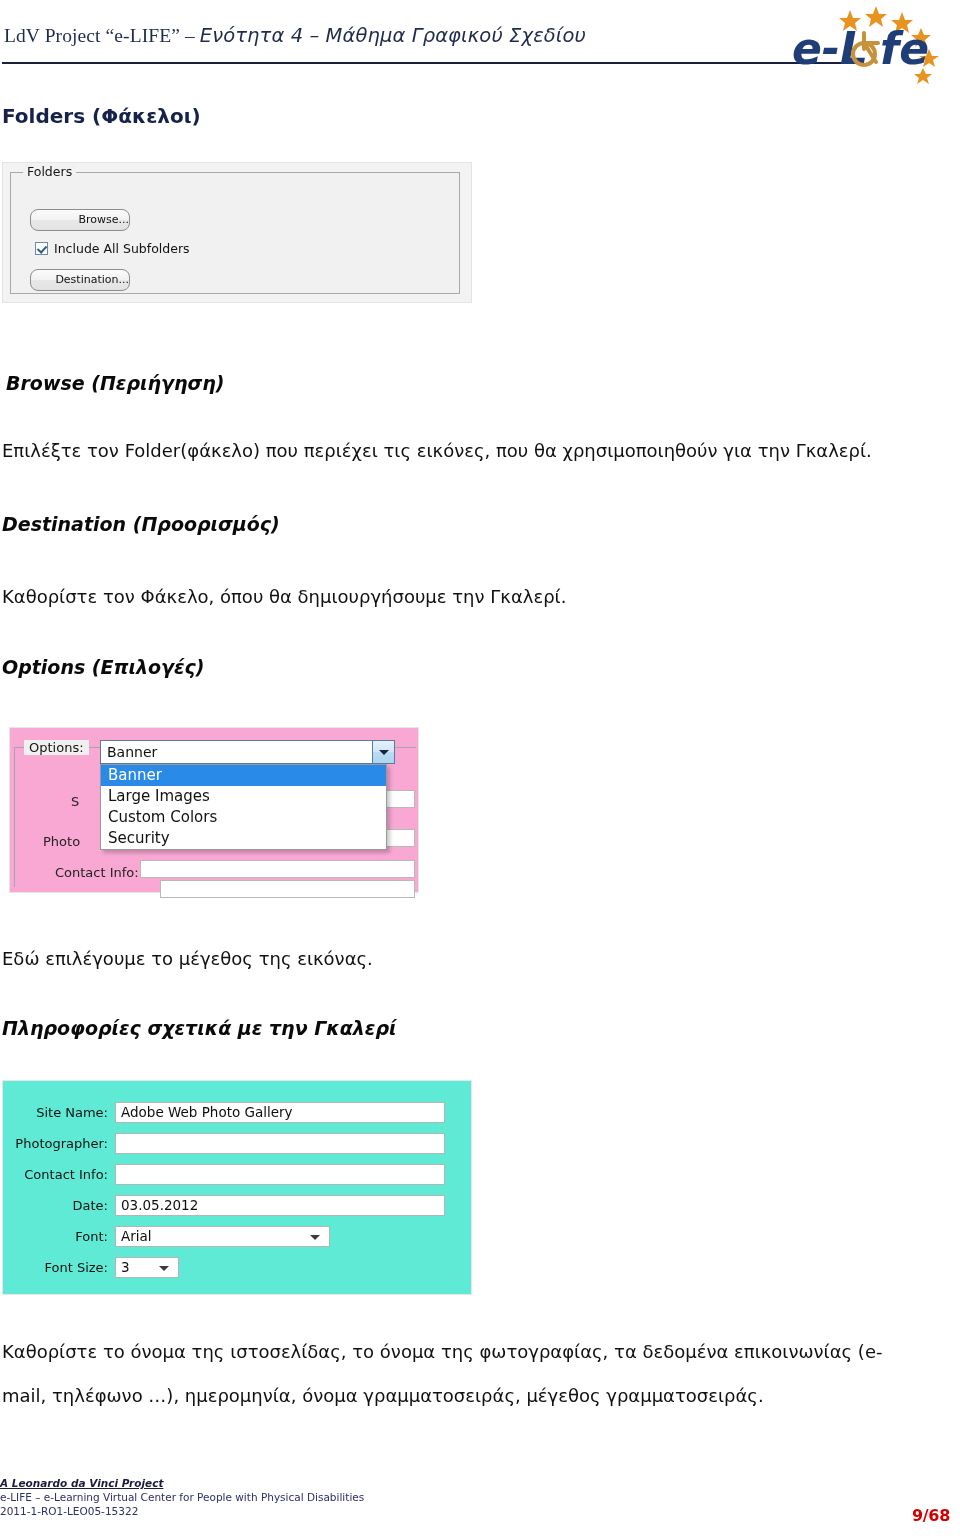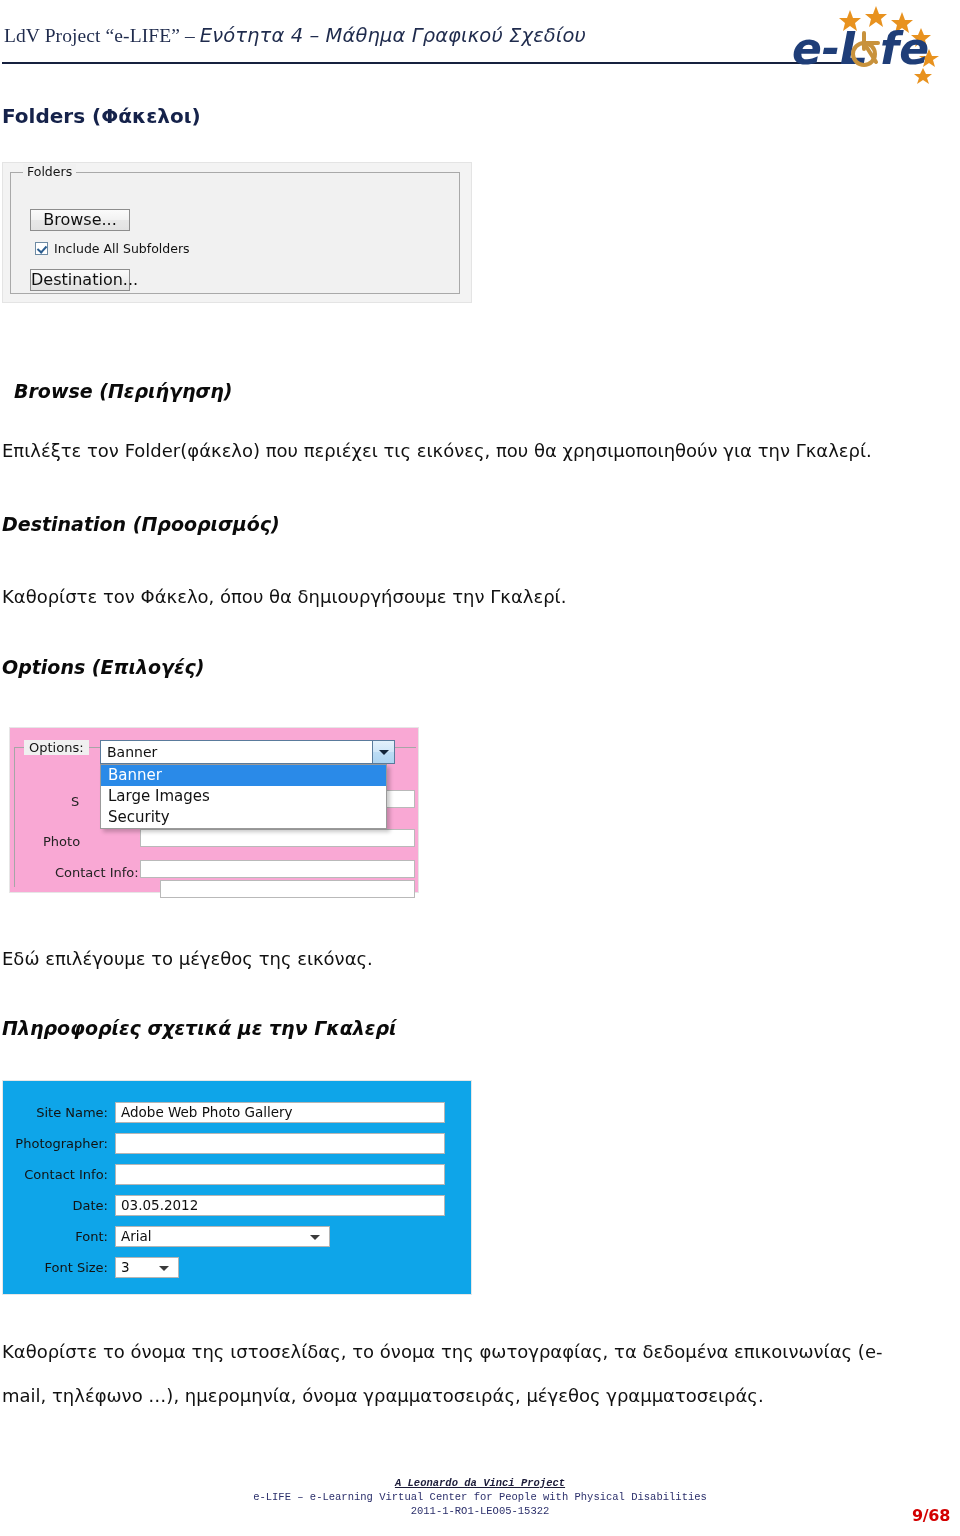--- a/index.html
+++ b/index.html
@@ -114,24 +114,24 @@
     padding: 0 4px;
     font-size: 12.5px;
     color: #151515;
     line-height: 15px;
   }
   .win-btn {
     position: absolute;
     box-sizing: border-box;
     background: linear-gradient(to bottom, #fbfbfb 0%, #f2f2f2 48%, #e8e8e8 52%, #e2e2e2 100%);
     border: 1px solid #8d8d8d;
-    border-radius: 0;
-    font-size: 16px;
+    border-radius: 8px;
+    font-size: 11px;
     color: #101010;
-    text-align: center;
+    text-align: right;
     line-height: 20px;
     height: 22px;
   }
   #btn-browse { left: 19px; top: 36px; width: 100px; }
   #btn-destination { left: 19px; top: 96px; width: 100px; }
 
   .chk-row {
     position: absolute;
     left: 24px;
     top: 68px;
@@ -280,21 +280,21 @@
     background: #2a8ae8;
     color: #ffffff;
   }
 
   
   #shot-info {
     left: 2px;
     top: 1080px;
     width: 470px;
     height: 215px;
-    background: #0ea5e9;
+    background: #5eead4;
     border: 1px solid #e7e7e7;
   }
   .form-row {
     position: absolute;
     left: 0;
     width: 450px;
     height: 22px;
     display: flex;
     align-items: center;
   }
@@ -331,22 +331,20 @@
     border-right: 5px solid transparent;
     border-top: 5px solid #3b3b3b;
   }
 
   
   .footer {
     position: absolute;
     left: 0;
     top: 1476px;
     width: 960px;
-    text-align: center;
-    font-family: Liberation Mono, monospace;
   }
   .footer-line {
     font-size: 10.5px;
     color: #2b2f6b;
     line-height: 14px;
     white-space: nowrap;
   }
   .footer-line.proj {
     font-style: italic;
     text-decoration: underline;
@@ -409,21 +407,21 @@
 
     <div class="chk-row">
       <span class="chk-box"></span>
       <span class="chk-label">Include All Subfolders</span>
     </div>
 
     <div class="win-btn" id="btn-destination">Destination...</div>
   </div>
 </div>
 
-<h3 class="h-black-ital" style="top:368px; margin:12px;">Browse (Περιήγηση)</h3>
+<h3 class="h-black-ital" style="top:368px; margin:4px;">Browse (Περιήγηση)</h3>
 <p class="body-text" style="top:436px; margin:0; width:950px;">Επιλέξτε τον Folder(φάκελο) που περιέχει τις εικόνες, που θα χρησιμοποιηθούν για την Γκαλερί.</p>
 
 <h3 class="h-black-ital" style="top:513px; margin:0;">Destination (Προορισμός)</h3>
 <p class="body-text" style="top:582px; margin:0; width:950px;">Καθορίστε τον Φάκελο, όπου θα δημιουργήσουμε την Γκαλερί.</p>
 
 <h3 class="h-black-ital" style="top:656px; margin:0;">Options (Επιλογές)</h3>
 
 <div class="shot" id="shot-options">
   <div class="opt-grouprule"></div>
   <div class="opt-grouprule-l"></div>
@@ -440,20 +438,21 @@
   <div class="combo" id="combo-options">
     <span class="combo-text">Banner</span>
     <span class="combo-arrow-btn">
       <span class="arrow-dn"></span>
     </span>
   </div>
 
   <div class="dropdown-list">
     <div class="dd-item selected">Banner</div>
     <div class="dd-item">Large Images</div>
+    <div class="dd-item">Custom Colors</div>
     <div class="dd-item">Security</div>
   </div>
 </div>
 
 <p class="body-text" style="top:944px; margin:0;">Εδώ επιλέγουμε το μέγεθος της εικόνας.</p>
 
 <h3 class="h-black-ital" style="top:1017px; margin:0;">Πληροφορίες σχετικά με την Γκαλερί</h3>
 
 <div class="shot" id="shot-info">
   <div class="form-row" style="top:20px;">

